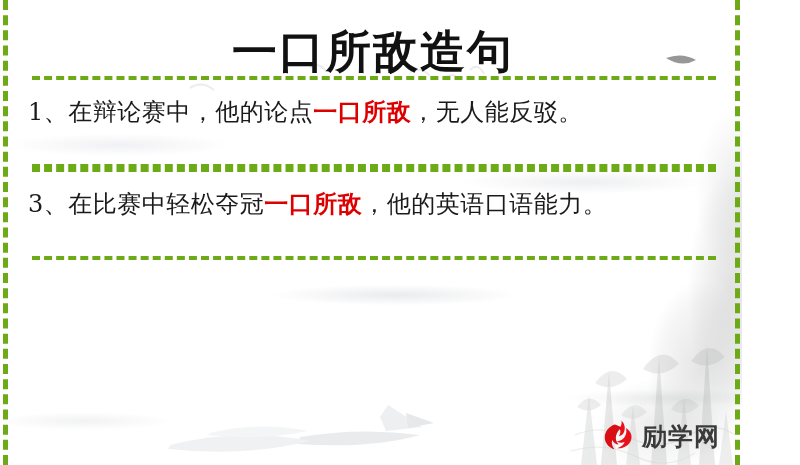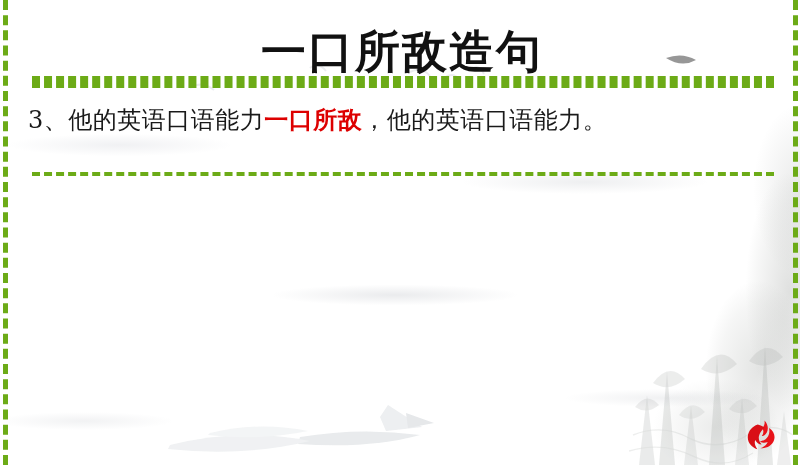--- a/index.html
+++ b/index.html
@@ -9,21 +9,21 @@
   body {
     width: 800px;
     height: 465px;
     overflow: hidden;
     background: #ffffff;
     font-family: "DejaVu Serif", "Liberation Serif", serif;
   }
 
   #page {
     position: relative;
-    width: 800px;
+    width: 742px;
     height: 465px;
     box-sizing: border-box;
     background: #ffffff;
     overflow: hidden;
   }
 
   
   .wm {
     position: absolute;
     pointer-events: none;
@@ -275,38 +275,42 @@
 
   <div class="edge edge-left"></div>
   <div class="edge edge-right"></div>
 
   <div class="content">
 
     <div class="title">一口所敌造句</div>
 
     <div class="divider"></div>
 
+    <div class="sent-block block-1">
+      <div class="sent"><span>1、</span><span>在辩论赛中，他的论点</span><span class="idiom">一口所敌</span><span>，无人能反驳。</span></div>
+    </div>
 
     <div class="divider"></div>
 
 
     <div class="divider"></div>
 
     <div class="sent-block block-3">
-      <div class="sent"><span>3、</span><span>他的英语口语能力</span><span class="idiom">一口所敌</span><span>，他的英语口语能力。</span></div>
+      <div class="sent"><span>3、</span><span>在比赛中轻松夺冠</span><span class="idiom">一口所敌</span><span>，他的英语口语能力。</span></div>
     </div>
 
     <div class="divider"></div>
 
     <div class="footer"></div>
   </div>
 
   <div class="logo">
     <span class="logo-mark">
       <svg viewBox="0 0 34 34" width="34" height="34" aria-hidden="true">
         <path d="M20.5 1.5 c3.4 3.6 4.2 8.2 2.3 12.0 c-1.0 2.0 -2.9 3.4 -5.0 3.6 c1.9 -2.6 2.1 -5.4 0.6 -7.9 c2.0 -2.1 2.6 -4.9 2.1 -7.7 Z" fill="#e8131a"></path>
         <path d="M25.0 9.0 c4.6 2.8 6.6 7.6 5.0 12.2 c-1.8 5.2 -7.4 8.4 -13.6 8.0 c3.6 -1.2 6.1 -3.4 7.3 -6.2 c-2.8 1.2 -5.6 1.0 -7.8 -0.6 c3.8 -0.6 6.6 -2.4 8.2 -5.2 c1.4 -2.4 1.6 -5.2 0.9 -8.2 Z" fill="#e8131a"></path>
         <path d="M13.8 5.4 c-5.8 2.0 -9.6 6.6 -10.0 12.0 c-0.4 5.8 3.4 10.8 9.6 12.8 c-2.4 -3.0 -3.2 -6.2 -2.2 -9.2 c1.4 2.8 3.6 4.4 6.4 4.6 c-2.6 -3.0 -3.4 -6.2 -2.4 -9.4 c0.9 -2.9 2.8 -5.4 5.4 -7.4 c-2.4 -1.9 -4.8 -3.0 -6.8 -3.4 Z" fill="#d90f16"></path>
       </svg>
     </span>
+    <span class="logo-text">励学网</span>
   </div>
 
 </div>
 
 </body></html>

